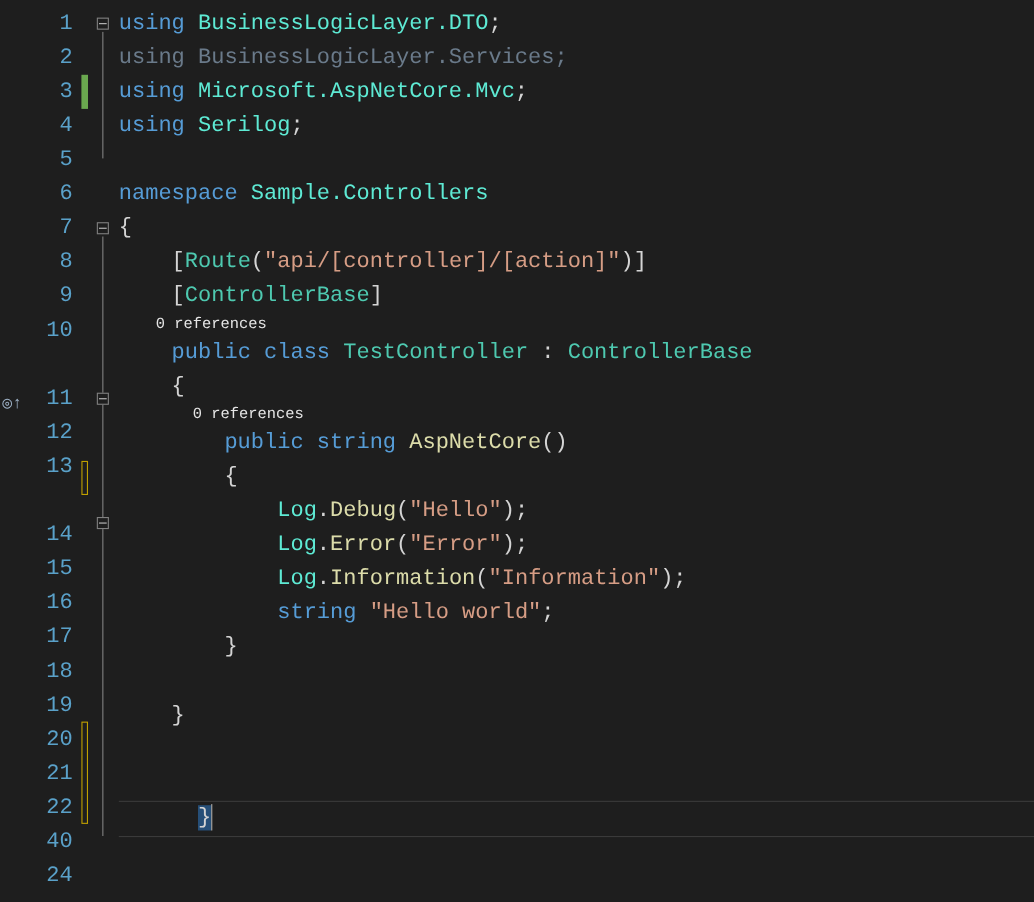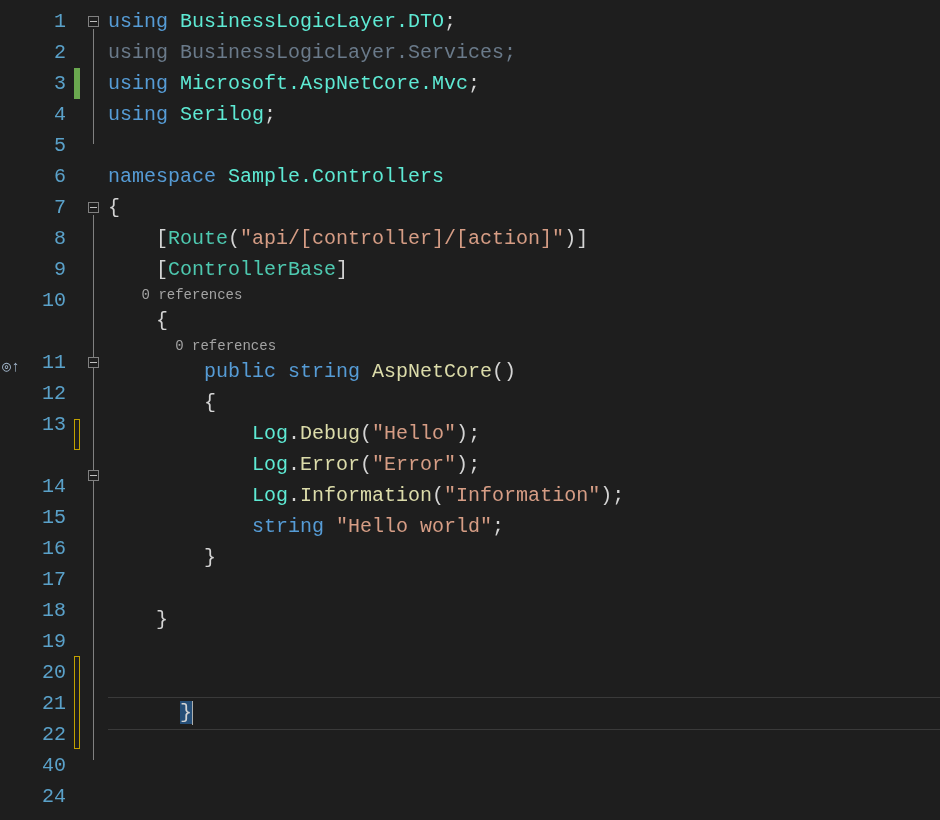--- a/index.html
+++ b/index.html
@@ -4,21 +4,21 @@
 <style>
   html,body{margin:0;padding:0;background:#1e1e1e;width:940px;height:820px;overflow:hidden;font-family:Consolas,'Courier New',monospace;font-size:20px;}
   .editor{display:flex;flex-direction:row;width:940px;height:820px;background:#1e1e1e;color:#d4d4d4;}
   .glyph-margin{width:28px;flex:0 0 28px;}
   .linenos{width:44px;flex:0 0 44px;text-align:right;color:#5aa1c9;user-select:none;padding-top:6px;}
   .linenos div{height:31px;line-height:31px;padding-right:6px;}
   .change-col{width:14px;flex:0 0 14px;position:relative;}
   .fold-col{width:22px;flex:0 0 22px;position:relative;}
   .code-col{flex:1 1 auto;position:relative;padding-top:6px;}
   .code-row{height:31px;line-height:31px;white-space:pre;position:relative;}
-  .codelens{height:20px;line-height:20px;font-size:14px;color:#a3a3a3;white-space:pre;}
+  .codelens{height:20px;line-height:20px;font-size:14px;color:#e5e5e5;white-space:pre;}
   .kw{color:#569cd6;}
   .dim{color:#6a7a8a;}
   .type{color:#4ec9b0;}
   .str{color:#d69d85;}
   .ident{color:#5eead4;}
   .method{color:#dcdcaa;}
   .punct{color:#d4d4d4;}
   .brace-hl{background:#264f78;}
   .fold-box{position:absolute;left:2px;width:11px;height:11px;border:1px solid #808080;background:#1e1e1e;box-sizing:border-box;}
   .fold-box::before{content:"";position:absolute;left:1px;top:4px;width:7px;height:1px;background:#c0c0c0;}
@@ -97,20 +97,21 @@
     <div class="code-row"><span class="kw">namespace </span><span class="ident">Sample.Controllers</span></div>
 
     <div class="code-row"><span class="punct">{</span><span class="ind" style="left:14px;"></span></div>
 
     <div class="code-row"><span class="ind" style="left:14px;"></span>    <span class="punct">[</span><span class="type">Route</span><span class="punct">(</span><span class="str">"api/[controller]/[action]"</span><span class="punct">)</span><span class="punct">]</span></div>
 
     <div class="code-row"><span class="ind" style="left:14px;"></span>    <span class="punct">[</span><span class="type">ControllerBase</span><span class="punct">]</span></div>
 
     <div class="codelens">    <span>0 references</span></div>
 
+    <div class="code-row"><span class="ind" style="left:14px;"></span>    <span class="kw">public class </span><span class="type">TestController </span><span class="punct">: </span><span class="type">ControllerBase</span></div>
 
     <div class="code-row"><span class="ind" style="left:14px;"></span>    <span class="punct">{</span><span class="ind" style="left:68px;"></span></div>
 
 
     <div class="codelens">        <span>0 references</span></div>
 
     <div class="code-row"><span class="ind" style="left:14px;"></span><span class="ind" style="left:68px;"></span>        <span class="kw">public </span><span class="kw">string </span><span class="method">AspNetCore</span><span class="punct">()</span></div>
 
     <div class="code-row"><span class="ind" style="left:14px;"></span><span class="ind" style="left:68px;"></span>        <span class="punct">{</span><span class="ind" style="left:122px;"></span></div>
 

